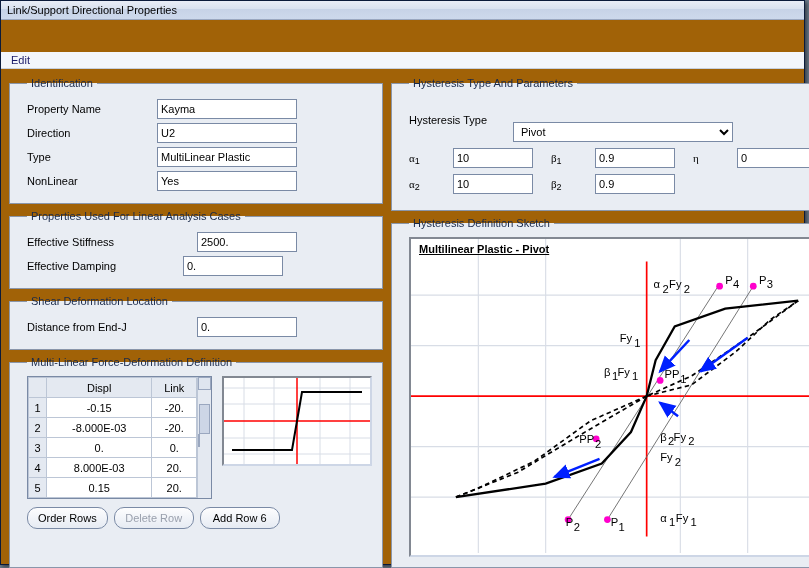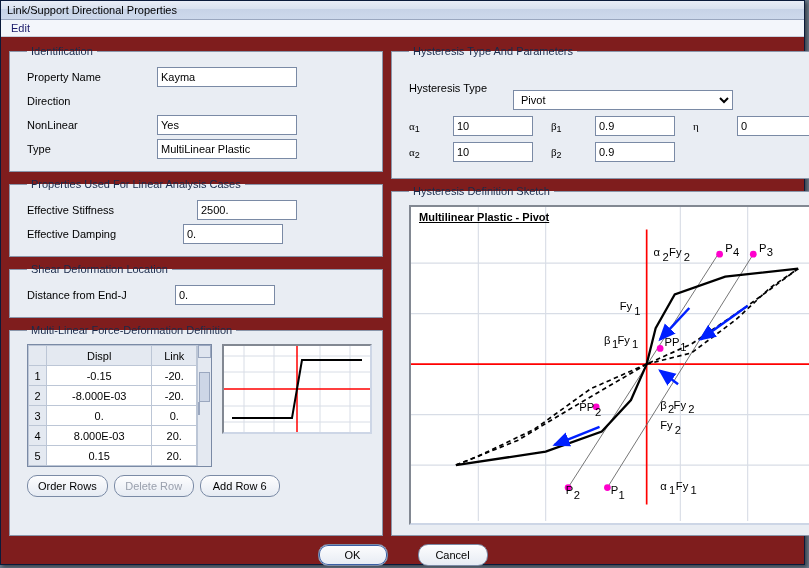--- a/index.html
+++ b/index.html
@@ -8,38 +8,39 @@
     font-family: Tahoma, Arial, sans-serif;
     font-size: 11px;
     background: #6b7b8c;
     width: 809px;
     height: 568px;
     overflow: hidden;
   }
   .window {
     width: 805px;
     height: 565px;
-    background: #7f1d1d;
+    background: #a16207;
     border: 1px solid #0a1a3a;
     box-shadow: 2px 2px 4px rgba(0,0,0,0.5);
     display: flex;
     flex-direction: column;
   }
   .titlebar {
     height: 20px;
     background: linear-gradient(to bottom,#e8edf6,#d8e1ef 45%,#c7d3e7 46%,#cdd9ec);
     border-bottom: 1px solid #9aa7bf;
     color: #000;
     padding: 3px 6px;
   }
   .menubar {
     background: #f3f6fb;
     border-bottom: 1px solid #c8d0dd;
     padding: 2px 4px;
     height: 20px;
+    margin-top: 32px;
   }
   .menubar span {
     padding: 2px 6px;
     color: #1a1a6a;
     cursor: default;
   }
   .client {
     flex: 1;
     padding: 8px 8px 6px 8px;
     display: flex;
@@ -161,47 +162,48 @@
       <div class="leftcol">
 
         <fieldset>
           <legend>Identification</legend>
           <div class="row">
             <div class="lbl">Property Name</div>
             <input class="inp" readonly="" value="Kayma" style="">
           </div>
           <div class="row">
             <div class="lbl">Direction</div>
+            <input class="inp" readonly="" value="U2" style="">
+          </div>
+          <div class="row">
+            <div class="lbl">Type</div>
+            <input class="inp" readonly="" value="MultiLinear Plastic" style="">
           </div>
           <div class="row">
             <div class="lbl">NonLinear</div>
             <input class="inp" readonly="" value="Yes" style="">
           </div>
-          <div class="row">
-            <div class="lbl">Type</div>
-            <input class="inp" readonly="" value="MultiLinear Plastic" style="">
-          </div>
         </fieldset>
 
         <fieldset>
           <legend>Properties Used For Linear Analysis Cases</legend>
           <div class="row">
             <div class="lbl" style="width:170px">Effective Stiffness</div>
             <input class="inp" style="width: 100px;" value="2500.">
           </div>
           <div class="row">
             <div class="lbl" style="width:156px">Effective Damping</div>
             <input class="inp" style="width: 100px;" value="0.">
           </div>
         </fieldset>
 
         <fieldset>
           <legend>Shear Deformation Location</legend>
           <div class="row">
-            <div class="lbl" style="width:148px">Distance from End-J</div>
+            <div class="lbl" style="width:170px">Distance from End-J</div>
             <input class="inp" style="width: 100px;" value="0.">
           </div>
         </fieldset>
 
         <fieldset style="flex:1">
           <legend>Multi-Linear Force-Deformation Definition</legend>
           <div class="group2">
             <div class="minitable">
               <div class="tblwrap">
               <table>

